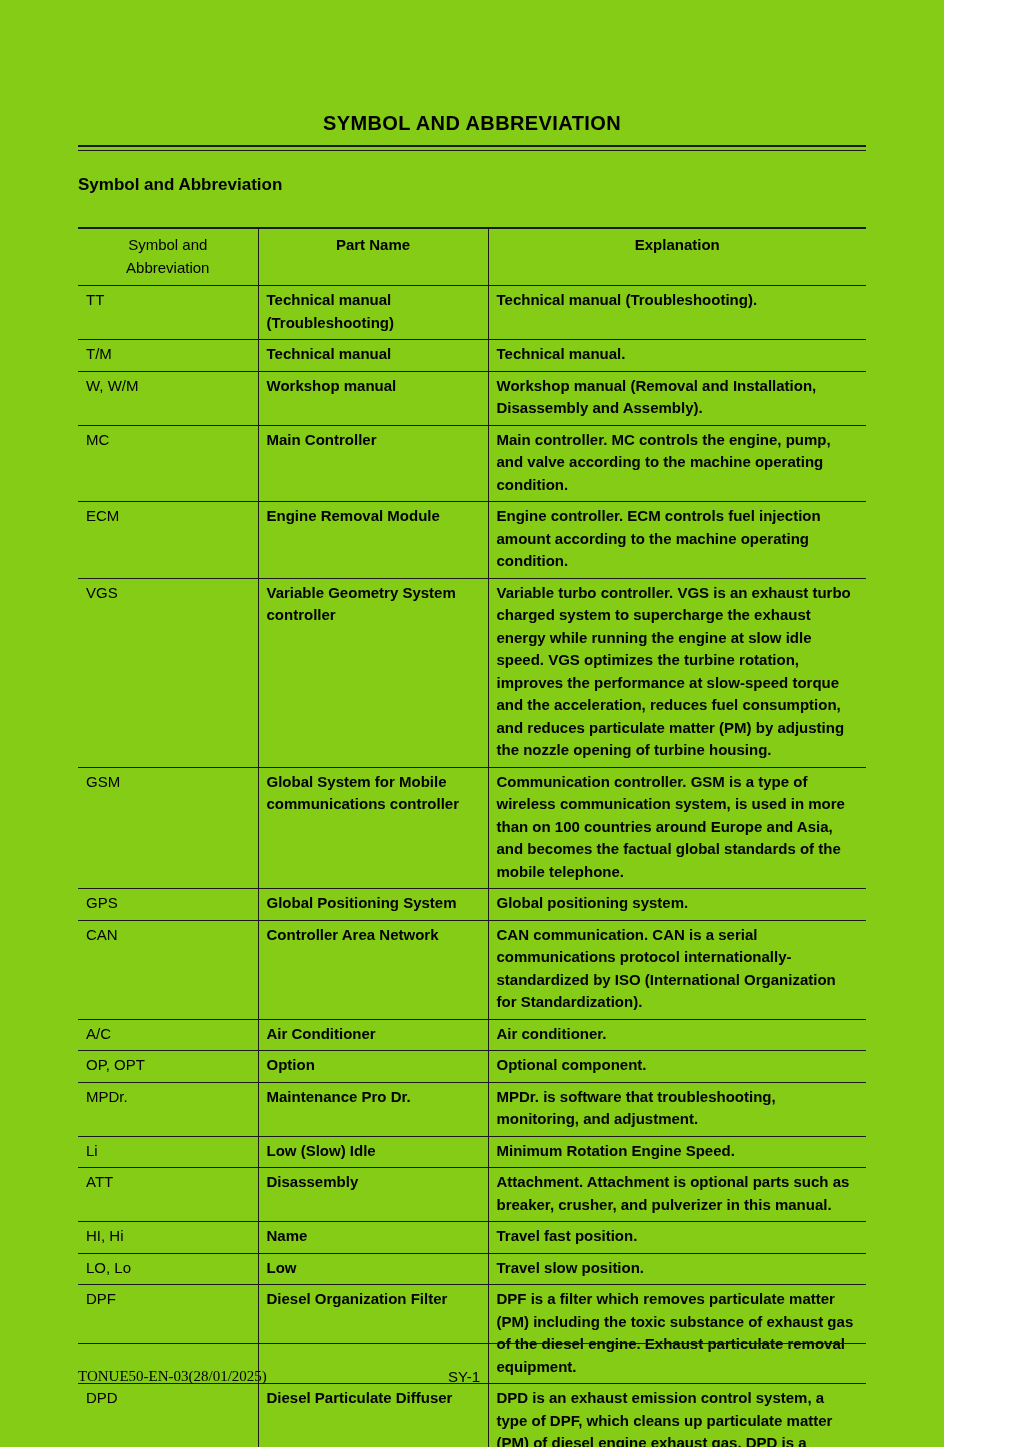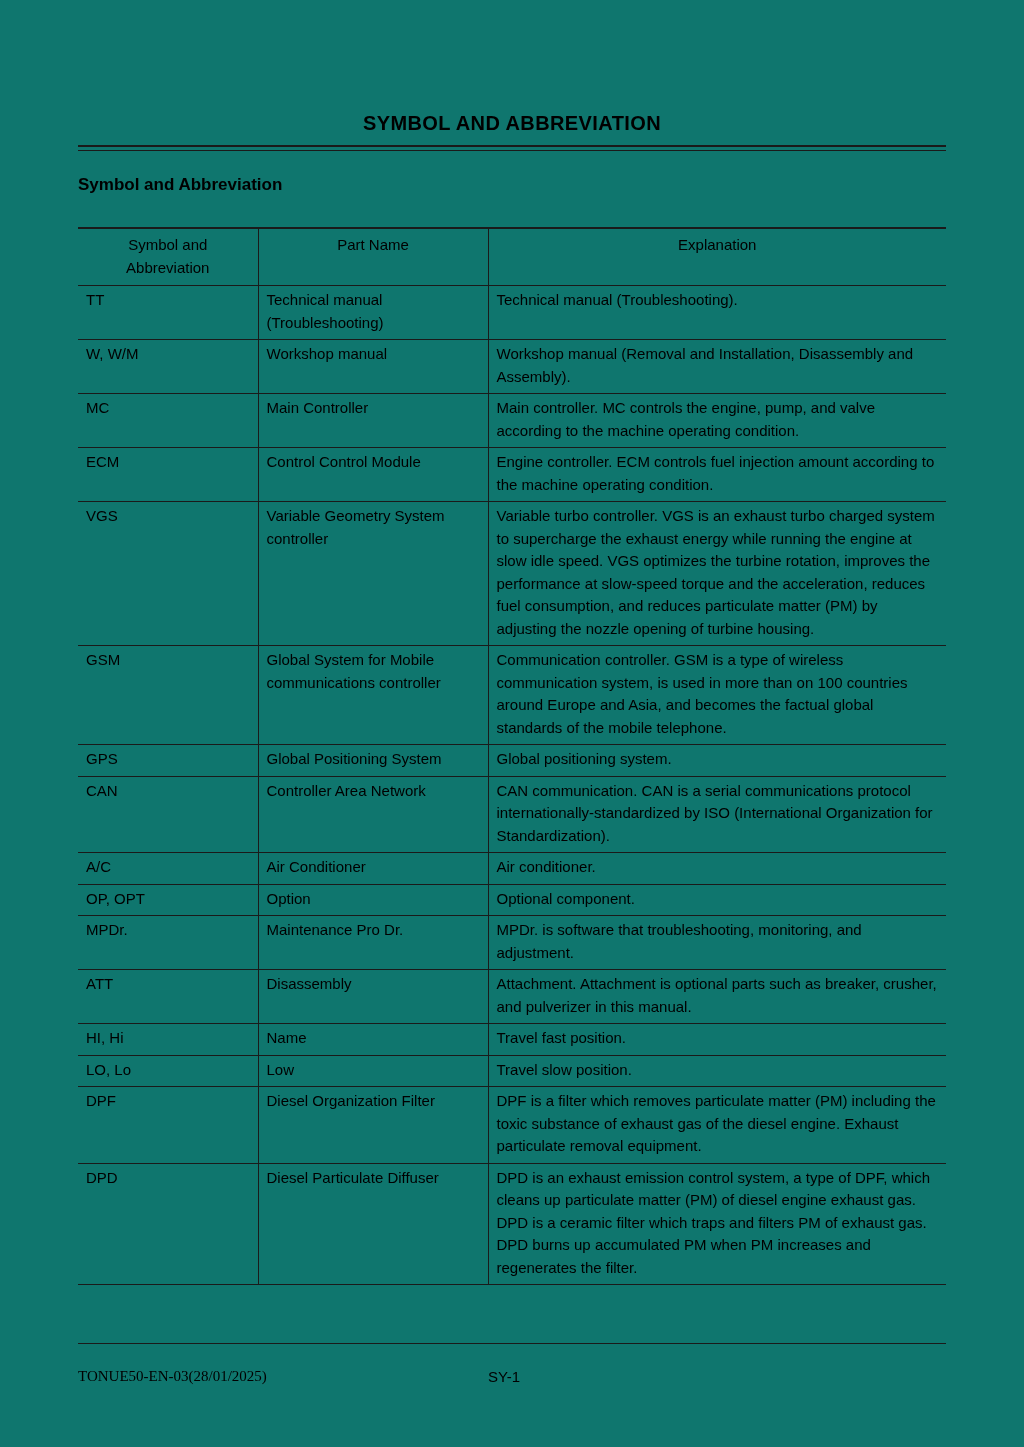--- a/index.html
+++ b/index.html
@@ -3,23 +3,23 @@
 <meta charset="utf-8">
 <style>
   * { margin: 0; padding: 0; box-sizing: border-box; }
   html, body { background: #ffffff; }
   body {
     font-family: "Liberation Sans", sans-serif;
     color: #000;
   }
   .page {
     position: relative;
-    width: 1024px;
+    width: 944px;
     height: 1447px;
-    background: #0f766e;
+    background: #84cc16;
     overflow: hidden;
   }
   .content {
     position: absolute;
     left: 78px;
     right: 78px;
     top: 0;
   }
   .page-title {
     margin-top: 112px;
@@ -57,20 +57,21 @@
     border-bottom: 1px solid #1a1a1a;
   }
   table.abbrev td {
     vertical-align: top;
     padding: 3px 8px 5px 8px;
     border-bottom: 1px solid #1a1a1a;
   }
   table.abbrev th + th,
   table.abbrev td + td {
     border-left: 1px solid #1a1a1a;
+    font-weight: bold;
   }
   col.c-symbol  { width: 180px; }
   col.c-part    { width: 230px; }
   col.c-expl    { width: auto; }
   table.abbrev th.h-symbol { padding-left: 20px; padding-right: 20px; }
   .footer {
     position: absolute;
     left: 78px;
     right: 78px;
     top: 1343px;
@@ -117,32 +118,37 @@
           <th>Explanation</th>
         </tr>
       </thead>
       <tbody id="table-body">
           <tr>
             <td>TT</td>
             <td>Technical manual (Troubleshooting)</td>
             <td>Technical manual (Troubleshooting).</td>
           </tr>
           <tr>
+            <td>T/M</td>
+            <td>Technical manual</td>
+            <td>Technical manual.</td>
+          </tr>
+          <tr>
             <td>W, W/M</td>
             <td>Workshop manual</td>
             <td>Workshop manual (Removal and Installation, Disassembly and Assembly).</td>
           </tr>
           <tr>
             <td>MC</td>
             <td>Main Controller</td>
             <td>Main controller. MC controls the engine, pump, and valve according to the machine operating condition.</td>
           </tr>
           <tr>
             <td>ECM</td>
-            <td>Control Control Module</td>
+            <td>Engine Removal Module</td>
             <td>Engine controller. ECM controls fuel injection amount according to the machine operating condition.</td>
           </tr>
           <tr>
             <td>VGS</td>
             <td>Variable Geometry System controller</td>
             <td>Variable turbo controller. VGS is an exhaust turbo charged system to supercharge the exhaust energy while running the engine at slow idle speed. VGS optimizes the turbine rotation, improves the performance at slow-speed torque and the acceleration, reduces fuel consumption, and reduces particulate matter (PM) by adjusting the nozzle opening of turbine housing.</td>
           </tr>
           <tr>
             <td>GSM</td>
             <td>Global System for Mobile communications controller</td>
@@ -165,20 +171,25 @@
           </tr>
           <tr>
             <td>OP, OPT</td>
             <td>Option</td>
             <td>Optional component.</td>
           </tr>
           <tr>
             <td>MPDr.</td>
             <td>Maintenance Pro Dr.</td>
             <td>MPDr. is software that troubleshooting, monitoring, and adjustment.</td>
+          </tr>
+          <tr>
+            <td>Li</td>
+            <td>Low (Slow) Idle</td>
+            <td>Minimum Rotation Engine Speed.</td>
           </tr>
           <tr>
             <td>ATT</td>
             <td>Disassembly</td>
             <td>Attachment. Attachment is optional parts such as breaker, crusher, and pulverizer in this manual.</td>
           </tr>
           <tr>
             <td>HI, Hi</td>
             <td>Name</td>
             <td>Travel fast position.</td>

